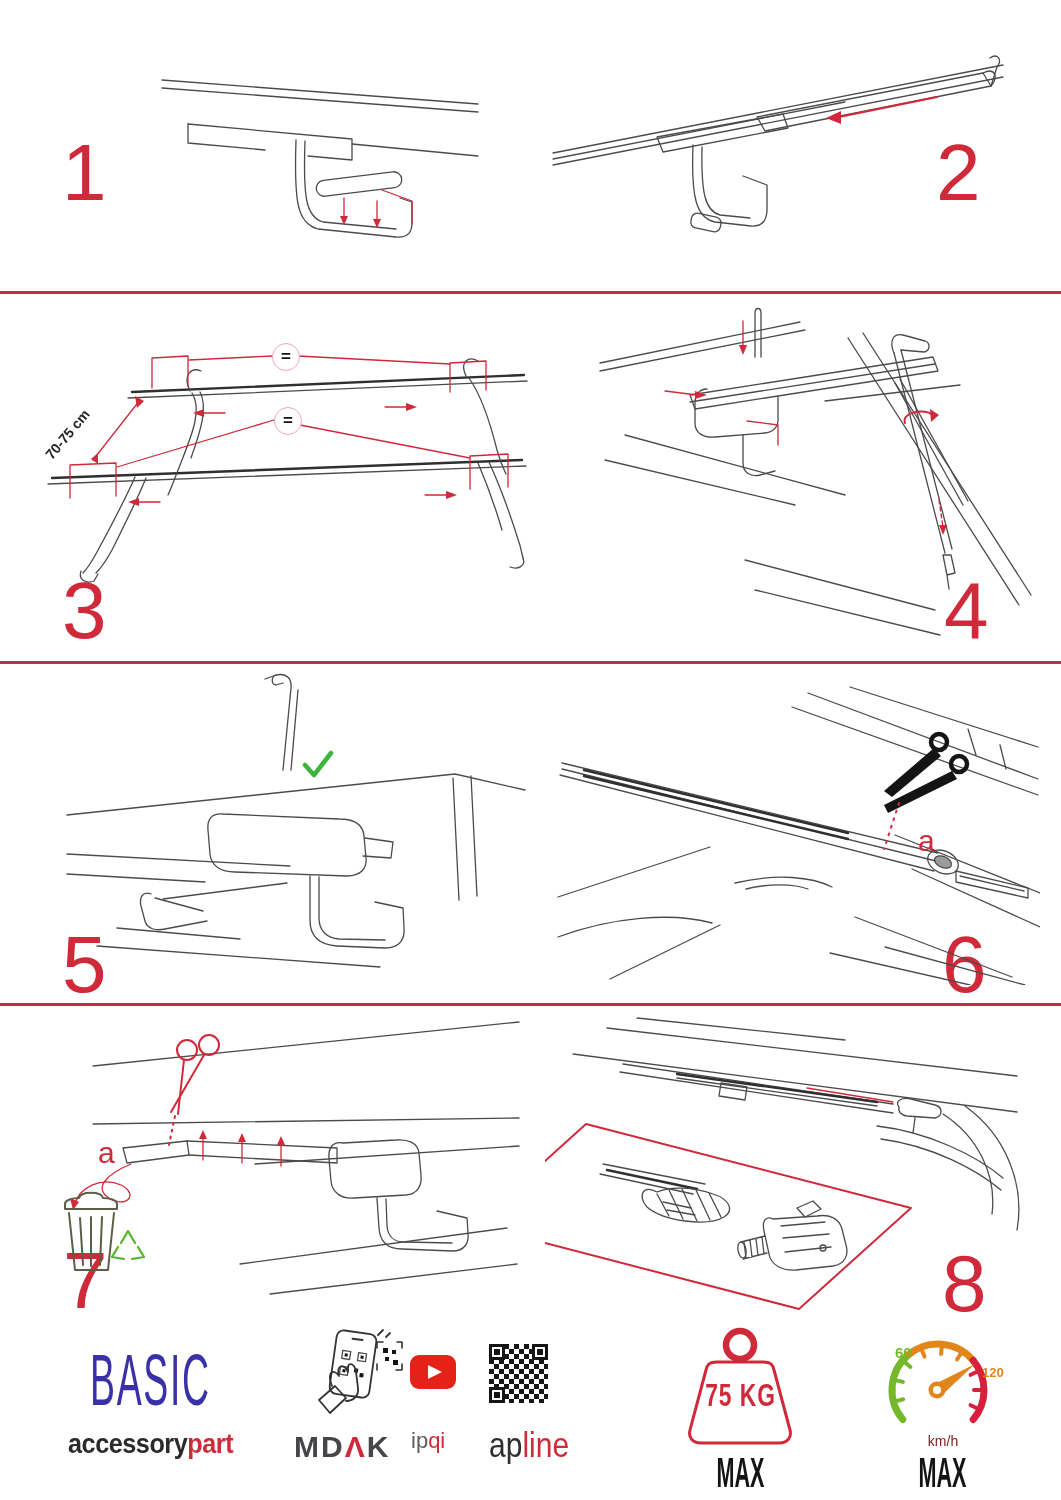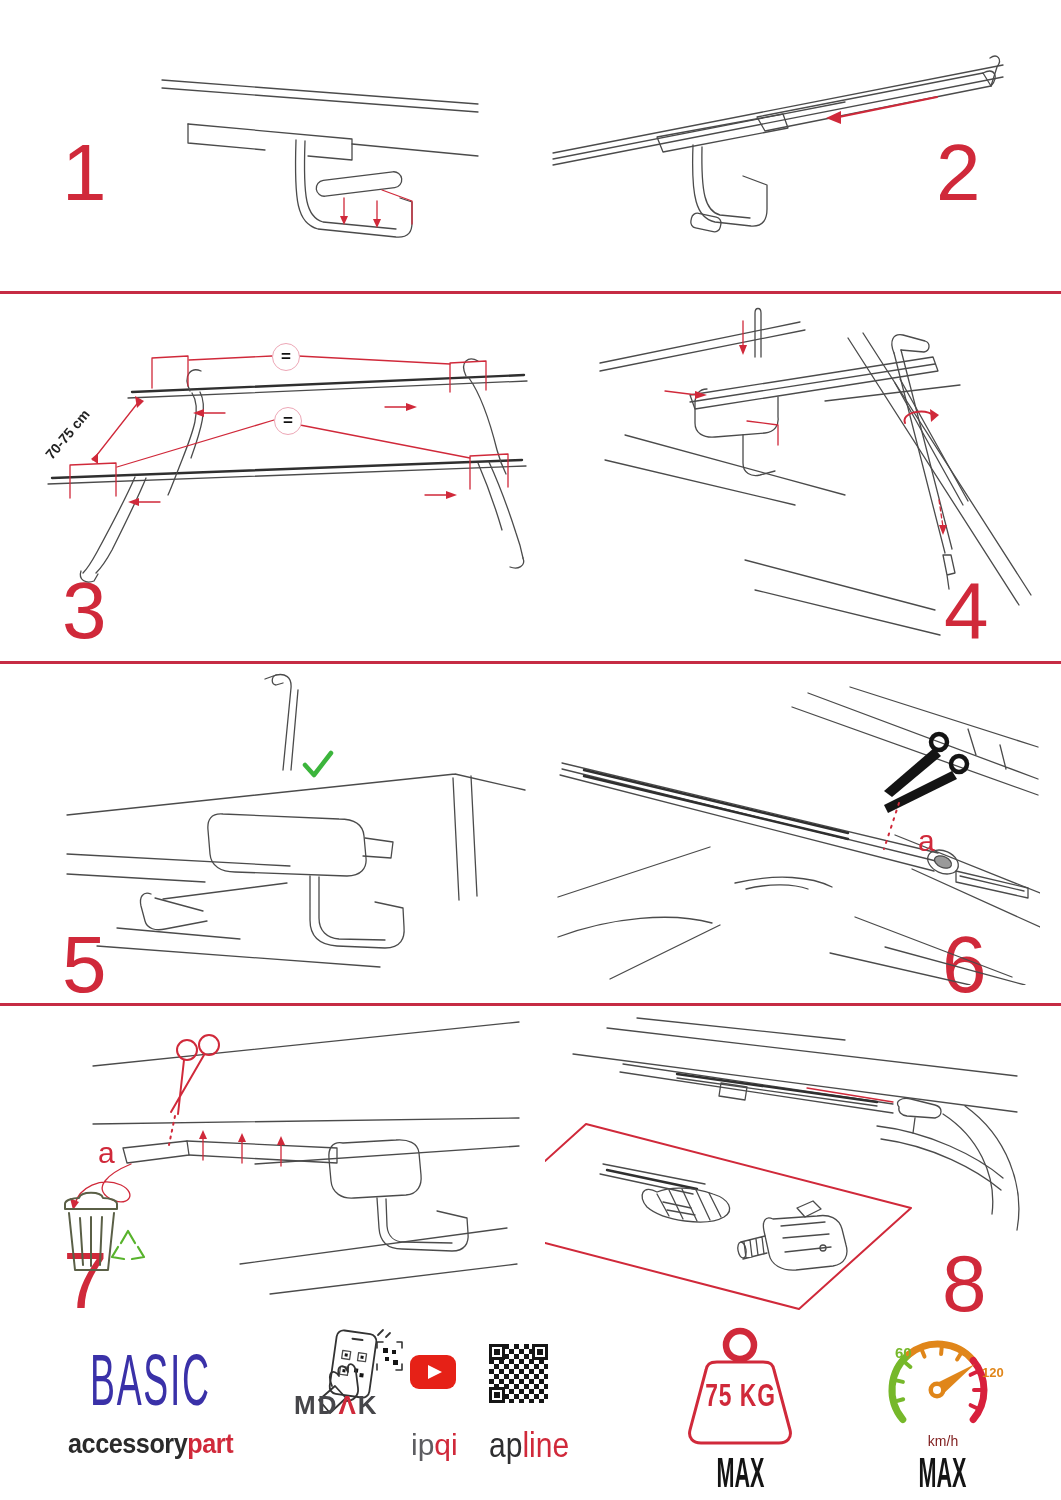--- a/index.html
+++ b/index.html
@@ -25,24 +25,24 @@
   .eq-circle{position:absolute;width:26px;height:26px;border:1.5px solid #eda7b6;border-radius:50%;
              background:#fff;display:flex;align-items:center;justify-content:center;
              font-size:17px;font-weight:700;color:#111;}
   .a-label{position:absolute;color:#d0293a;font-size:30px;line-height:1;}
   
   .brand-basic{position:absolute;left:90px;top:1345px;color:#3a31a8;font-size:44px;line-height:1;
                letter-spacing:2px;transform:scale(0.85,1.63);transform-origin:0 0;}
   .wordmark{position:absolute;left:68px;top:1430px;font-size:28px;font-weight:700;line-height:1;
             letter-spacing:-0.5px;transform:scale(0.9,1);transform-origin:0 0;color:#2b2b2b;}
   .wordmark .red-part{color:#d0293a;}
-  .mdak{position:absolute;left:294px;top:1392px;font-size:26px;font-weight:700;letter-spacing:2px;
+  .mdak{position:absolute;left:294px;top:1432px;font-size:30px;font-weight:700;letter-spacing:2px;
         color:#46464a;line-height:1;}
   .mdak .lam{color:#d0293a;}
-  .ipqi{position:absolute;left:411px;top:1430px;font-size:30px;color:#5d5d61;line-height:1;}
+  .ipqi{position:absolute;left:411px;top:1430px;font-size:22px;color:#5d5d61;line-height:1;}
   .ipqi .red-part{color:#d0293a;}
   .apline{position:absolute;left:489px;top:1428px;font-size:30px;color:#2e2e30;line-height:1;
           transform:scale(1,1.15);transform-origin:0 0;}
   .apline .red-part{color:#d0293a;}
   .yt{position:absolute;left:410px;top:1355px;width:46px;height:34px;}
   .qr{position:absolute;left:489px;top:1344px;width:59px;height:59px;
       background-image:conic-gradient(#151515 25%,#fff 0 50%,#151515 0 75%,#fff 0);
       background-size:10px 10px;}
   .qr-f{position:absolute;width:16px;height:16px;border:3px solid #151515;background:#fff;box-sizing:border-box;}
   .qr-f::after{content:"";position:absolute;inset:2px;background:#151515;}

